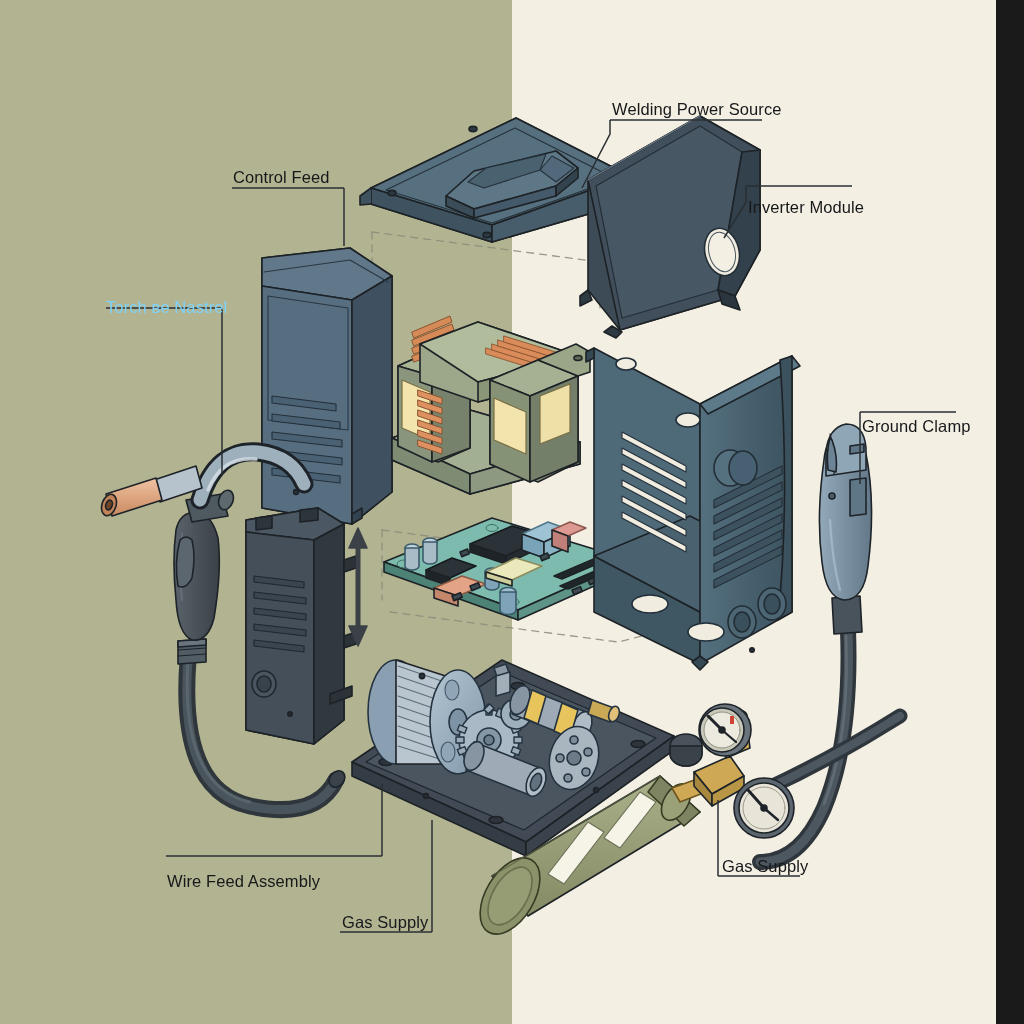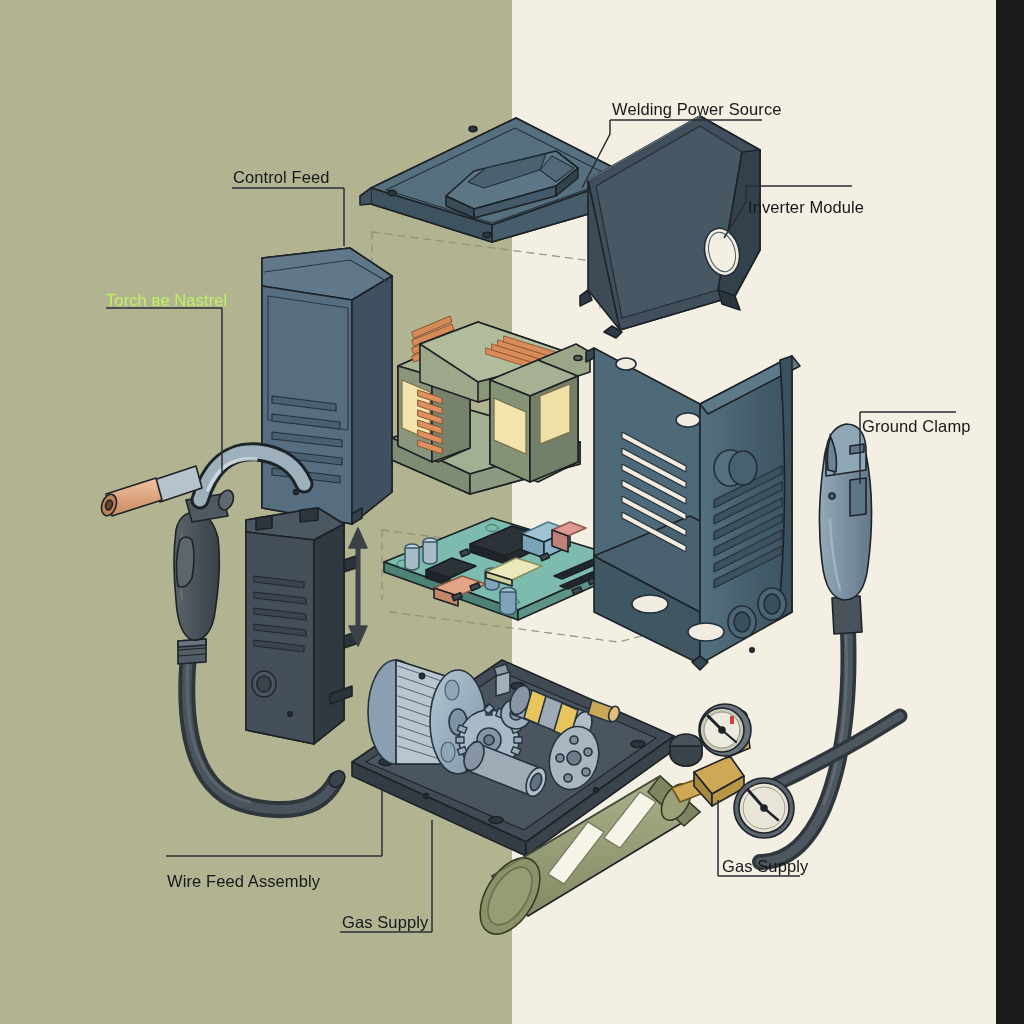--- a/index.html
+++ b/index.html
@@ -574,19 +574,19 @@
       <path d="M432 932 L432 820"></path>
 
       <path d="M718 876 L800 876"></path>
       <path d="M718 876 L718 800"></path>
     </g>
   </svg>
 
   <div class="lbl" style="left: 612px; top: 100px; color: rgb(22, 24, 26);">Welding Power Source</div>
   <div class="lbl" style="left: 748px; top: 166px; color: rgb(22, 24, 26); margin-top: 32px;">Inverter Module</div>
   <div class="lbl lt" style="left: 233px; top: 168px; color: rgb(22, 24, 26);">Control Feed</div>
-  <div class="lbl lt" style="left: 106px; top: 291px; color: #bef264;">Torch ʙe Nastrel</div>
+  <div class="lbl lt" style="left: 106px; top: 298px; color: #7dd3fc;">Torch ʙe Nastrel</div>
   <div class="lbl" style="left: 862px; top: 394px; color: rgb(22, 24, 26); margin-top: 23px;">Ground Clamp</div>
   <div class="lbl lt" style="left: 167px; top: 836px; color: rgb(22, 24, 26); margin-top: 36px;">Wire Feed Assembly</div>
   <div class="lbl lt" style="left: 342px; top: 913px; color: rgb(22, 24, 26);">Gas Supply</div>
   <div class="lbl" style="left: 722px; top: 857px; color: rgb(22, 24, 26);">Gas Supply</div>
 
 </div>
 
 </body></html>

